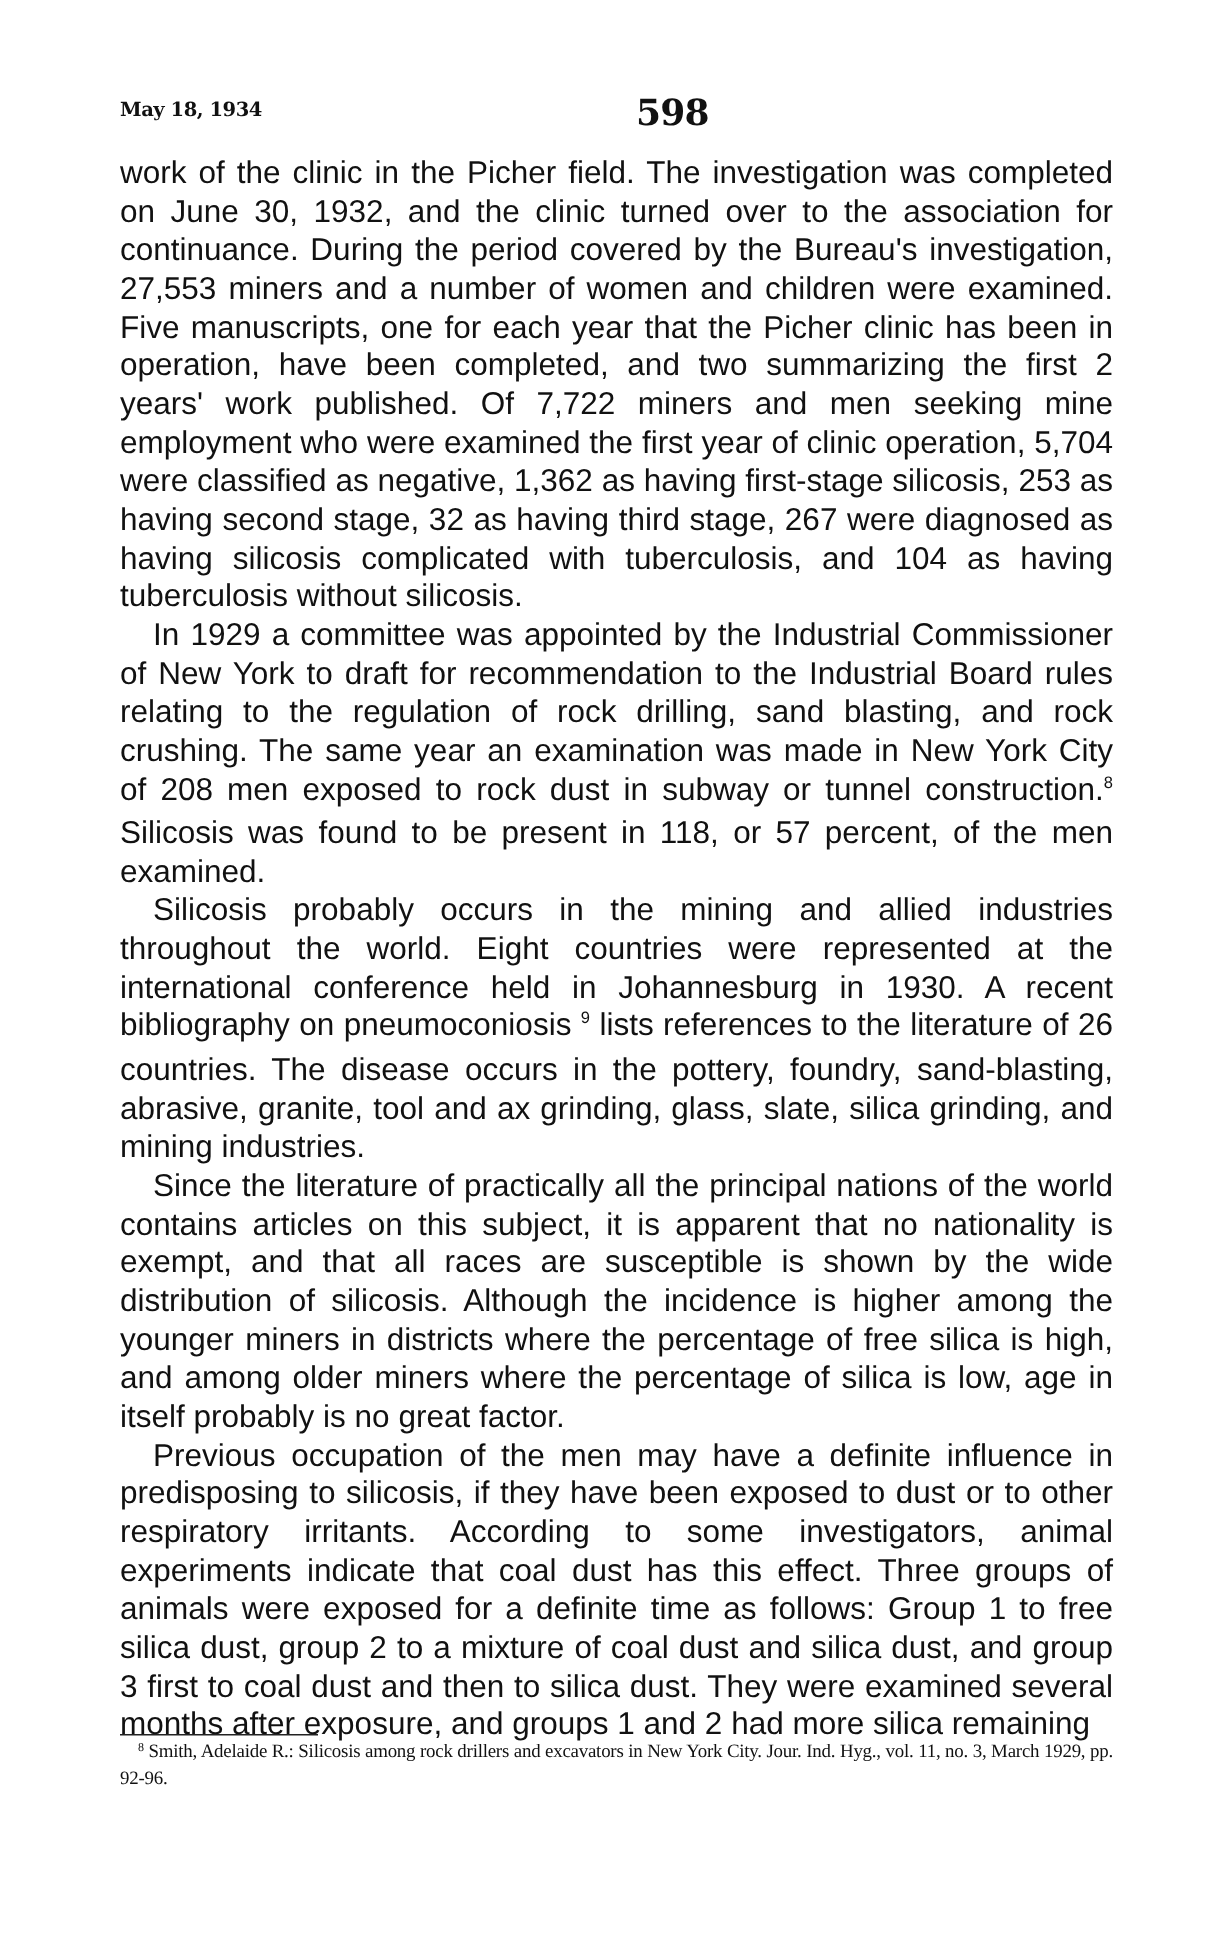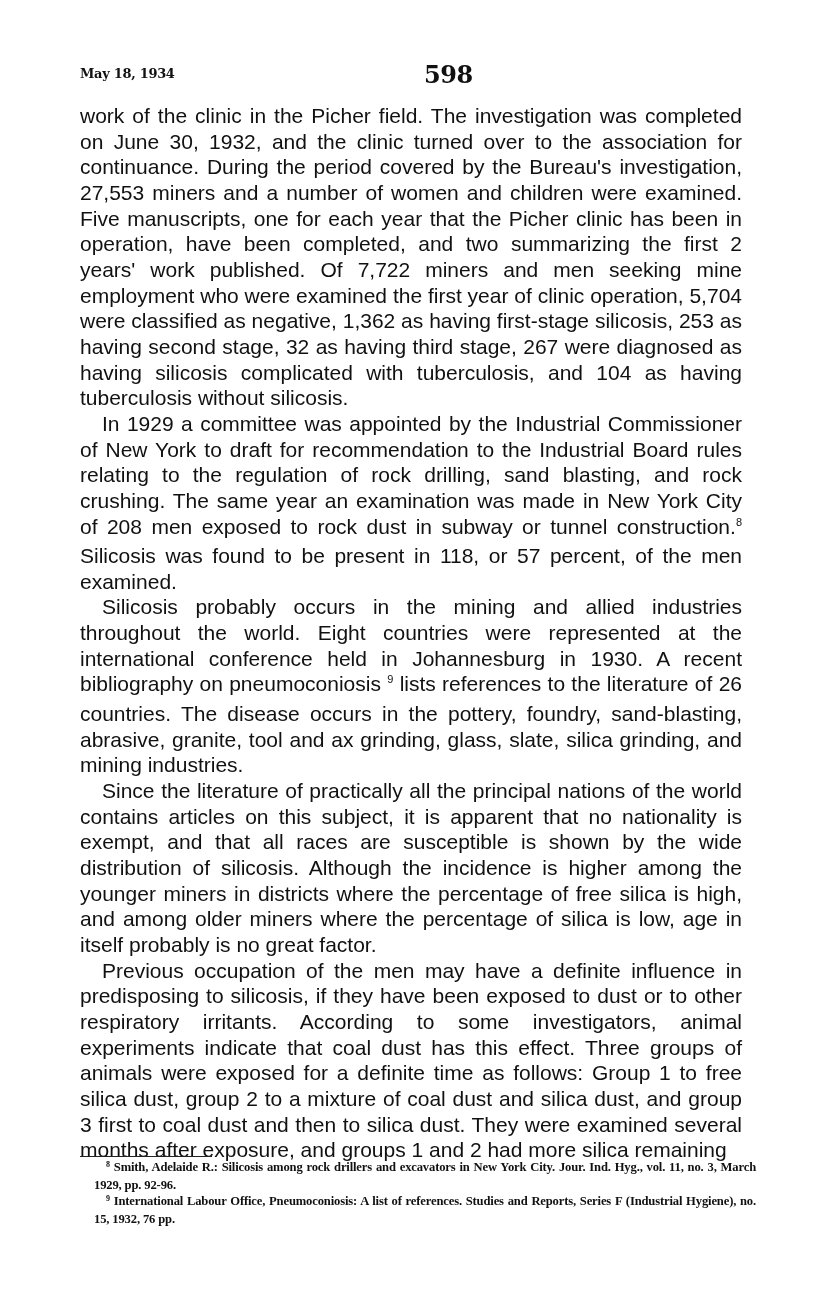--- a/index.html
+++ b/index.html
@@ -6,21 +6,21 @@
   body { width: 816px; height: 1305px; position: relative; overflow: hidden; color: #111; }
   .page { position: absolute; left: 80px; top: 0; width: 662px; }
   .header { position: absolute; top: 60px; left: 0; width: 662px; height: 30px; }
   .date { position: absolute; left: 0; top: 6px; font-family: "DejaVu Serif", serif; font-weight: bold; font-size: 13px; letter-spacing: -0.3px; }
   .pagenum { position: absolute; left: 312px; top: 0; font-family: "DejaVu Serif", serif; font-weight: bold; font-size: 24px; letter-spacing: -0.5px; margin-left: 32px; }
   .body { position: absolute; top: 103px; left: 0; width: 662px; font-family: Liberation Sans, sans-serif; font-size: 21px; line-height: 25.65px; text-align: justify; }
   .body p { margin: 0; text-indent: 22px; }
   .body p.first { text-indent: 0; }
   sup { font-size: 11px; vertical-align: 0; position: relative; top: -8px; }
   .rule { position: absolute; top: 1156px; left: 0; width: 132px; height: 0; border-top: 1px solid #222; }
-  .notes { position: absolute; top: 1159px; left: 0; width: 662px; font-family: "Liberation Serif", serif; font-weight: bold; font-size: 12.6px; line-height: 16px; text-align: justify; letter-spacing: -0.15px; margin-left: 14px; }
+  .notes { position: absolute; top: 1159px; left: 0; width: 662px; font-family: "Liberation Serif", serif; font-weight: normal; font-size: 12.6px; line-height: 16px; text-align: justify; letter-spacing: -0.15px; }
   .notes p { margin: 0; text-indent: 12px; }
   .notes sup { font-size: 8px; top: -4px; }
 </style>
 </head>
 <body>
 
 <div class="page">
   <div class="header">
     <span class="date">May 18, 1934</span>
     <span class="pagenum">598</span>
@@ -31,15 +31,14 @@
     <p><span>In 1929 a committee was appointed by the Industrial Commissioner of New York to draft for recommendation to the Industrial Board rules relating to the regulation of rock drilling, sand blasting, and rock crushing. The same year an examination was made in New York City of 208 men exposed to rock dust in subway or tunnel construction.</span><sup>8</sup><span> Silicosis was found to be present in 118, or 57 percent, of the men examined.</span></p>
     <p><span>Silicosis probably occurs in the mining and allied industries throughout the world. Eight countries were represented at the international conference held in Johannesburg in 1930. A recent bibliography on pneumoconiosis </span><sup>9</sup><span> lists references to the literature of 26 countries. The disease occurs in the pottery, foundry, sand-blasting, abrasive, granite, tool and ax grinding, glass, slate, silica grinding, and mining industries.</span></p>
     <p><span>Since the literature of practically all the principal nations of the world contains articles on this subject, it is apparent that no nationality is exempt, and that all races are susceptible is shown by the wide distribution of silicosis. Although the incidence is higher among the younger miners in districts where the percentage of free silica is high, and among older miners where the percentage of silica is low, age in itself probably is no great factor.</span></p>
     <p><span>Previous occupation of the men may have a definite influence in predisposing to silicosis, if they have been exposed to dust or to other respiratory irritants. According to some investigators, animal experiments indicate that coal dust has this effect. Three groups of animals were exposed for a definite time as follows: Group 1 to free silica dust, group 2 to a mixture of coal dust and silica dust, and group 3 first to coal dust and then to silica dust. They were examined several months after exposure, and groups 1 and 2 had more silica remaining</span></p>
   </div>
 
   <div class="rule"></div>
 
   <div class="notes">
     <p><sup>8</sup> <span>Smith, Adelaide R.: Silicosis among rock drillers and excavators in New York City. Jour. Ind. Hyg., vol. 11, no. 3, March 1929, pp. 92-96.</span></p>
-    <p><sup>9</sup> <span>International Labour Office, Pneumoconiosis: A list of references. Studies and Reports, Series F (Industrial Hygiene), no. 15, 1932, 76 pp.</span></p>
   </div>
 </div>
 
 </body></html>

